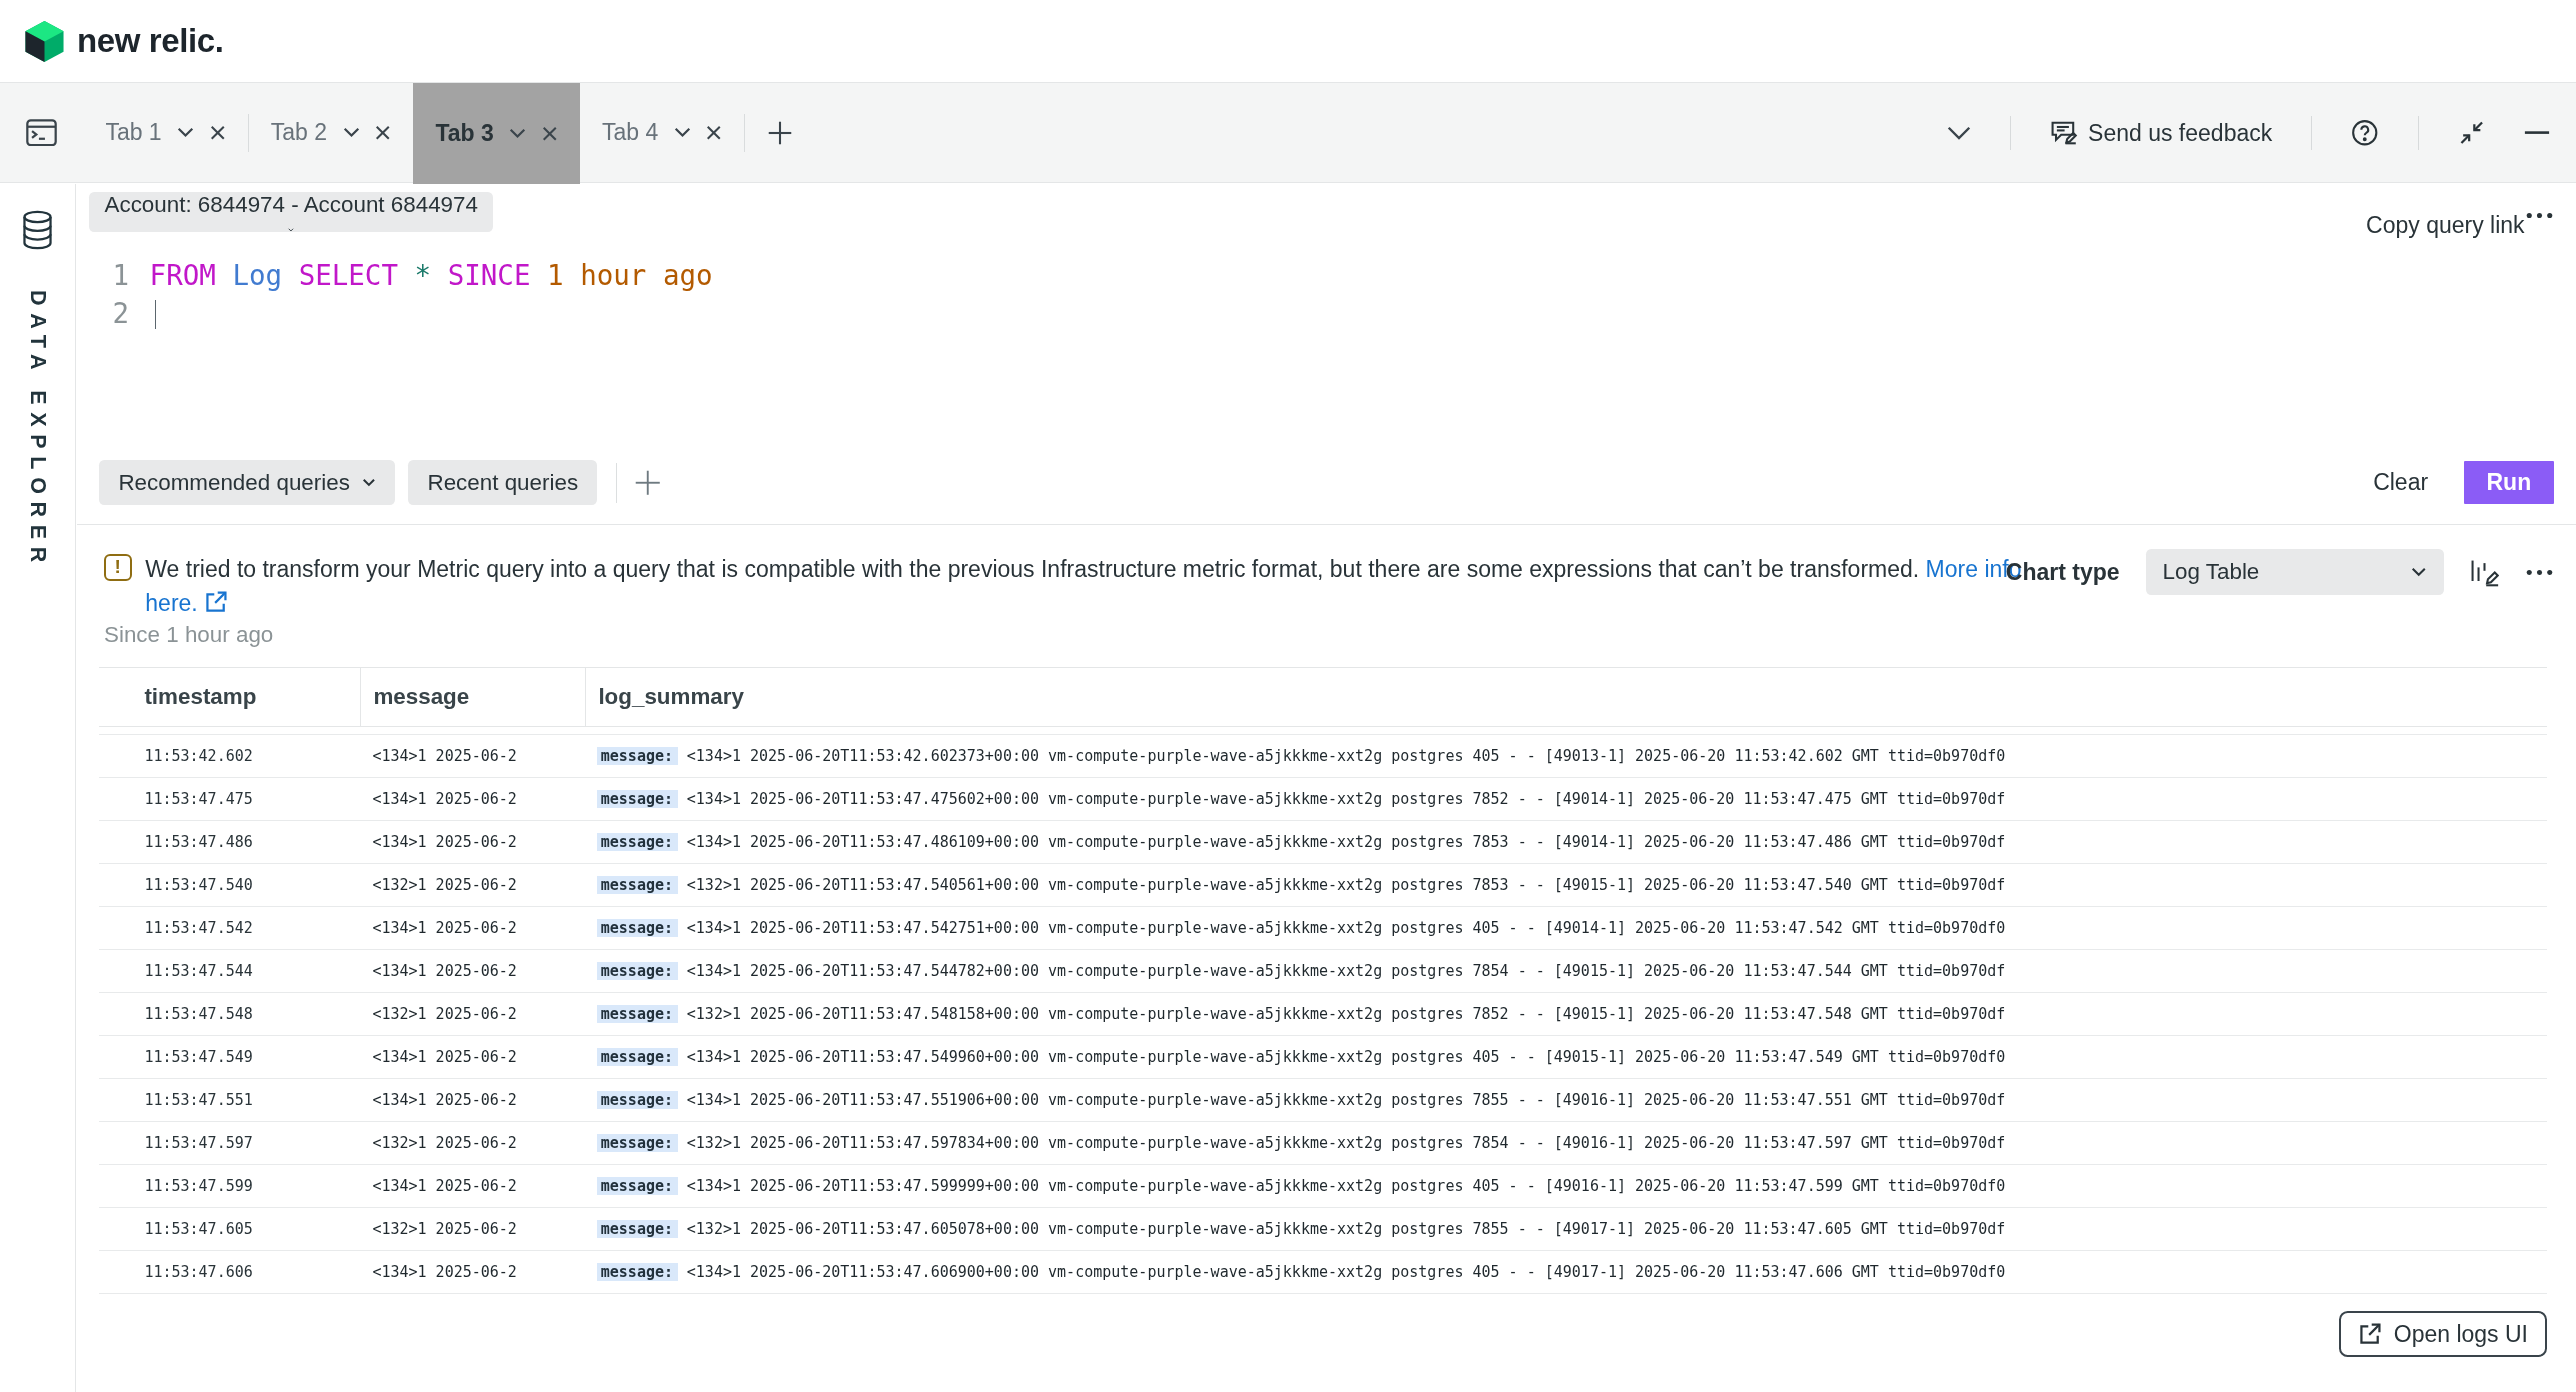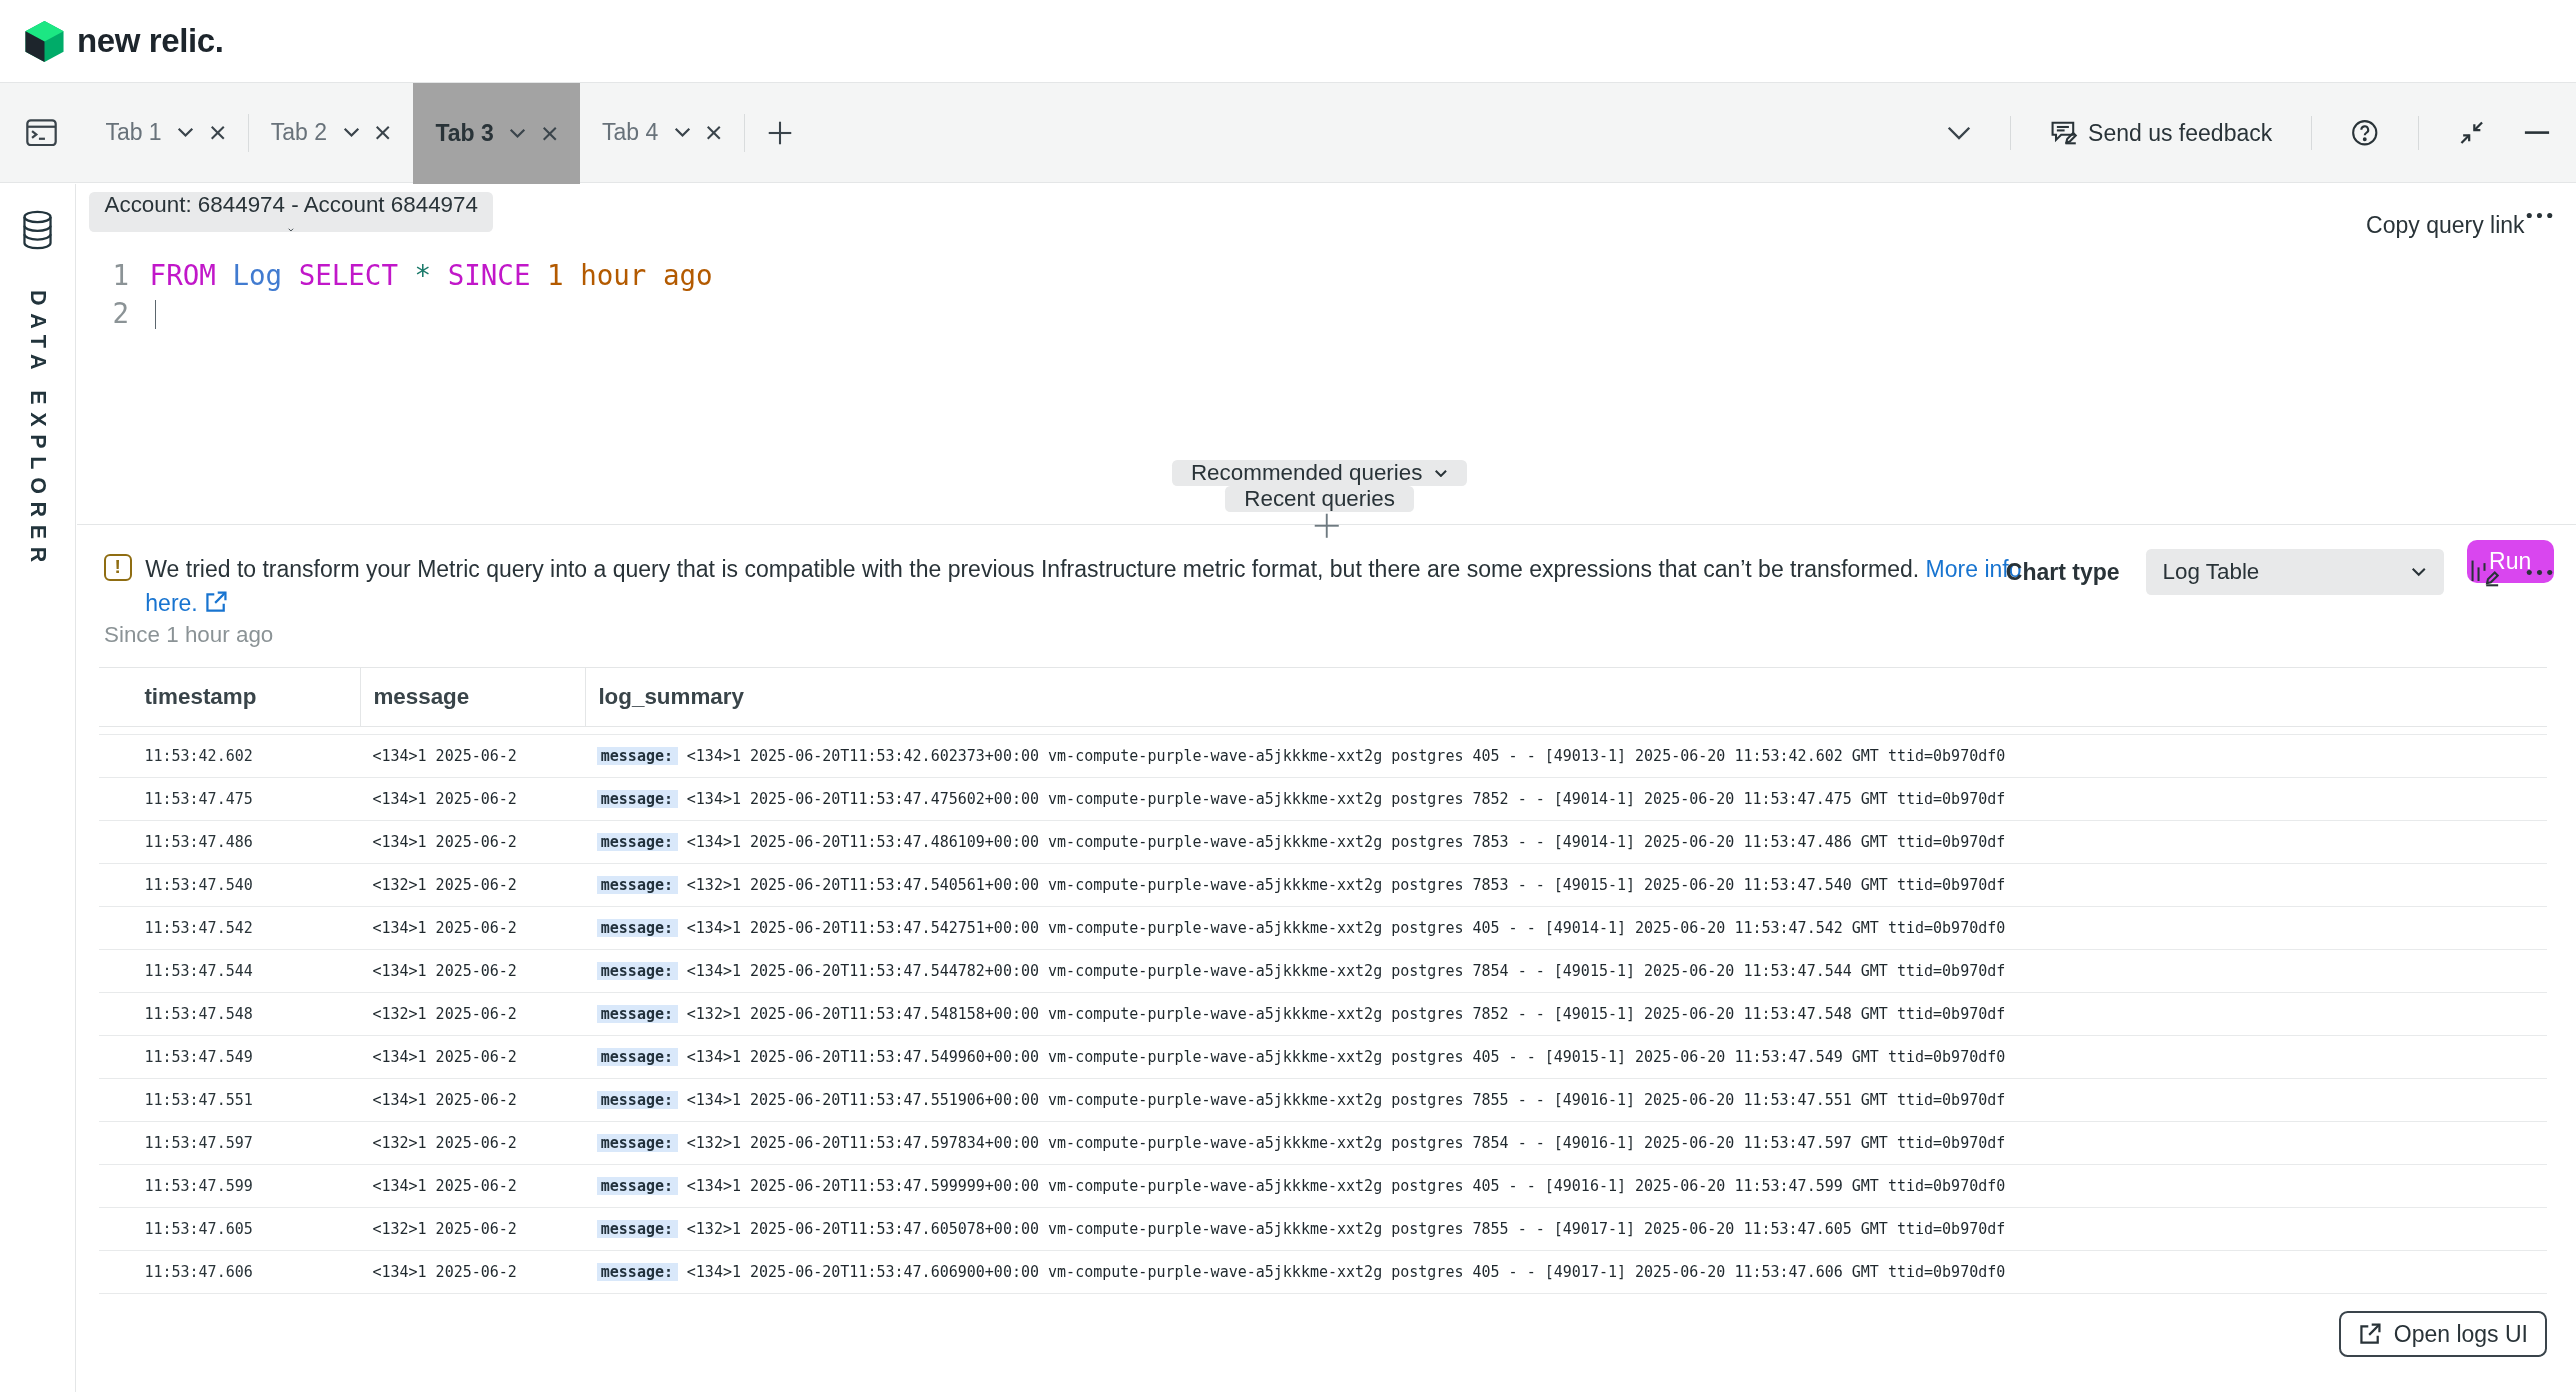--- a/index.html
+++ b/index.html
@@ -50,28 +50,28 @@
   .code { position:absolute; left:0; top:72px; }
   .code-line { display:flex; align-items:center; height:38px; font-size:27.5px; }
   .gutter { width:52px; text-align:right; color:#8b9396; flex:0 0 auto; }
   .code-text { margin-left:20.6px; white-space:pre; }
   .tok-kw { color:#c117c9; }
   .tok-ev { color:#417bd0; }
   .tok-star { color:#1b7a6a; }
   .tok-time { color:#b35a00; }
   .caret { display:inline-block; width:1.7px; height:29px; background:#5b666d; vertical-align:middle; margin-left:5.2px; }
 
-  .query-toolbar { position:absolute; left:22.4px; right:22.4px; bottom:19px; height:45px; display:flex; align-items:center;flex-direction:column; }
+  .query-toolbar { position:absolute; left:22.4px; right:22.4px; bottom:19px; height:45px; display:flex; align-items:center; }
   .qt-pill { height:45px; background:#e8e9ea; border-radius:5.2px; display:flex; align-items:center; gap:12px;
     padding:0 19px; font-size:22.4px; color:#293338; margin-right:13.8px; cursor:pointer; }
   .qt-sep { width:0.9px; height:40px; background:#dcdfe0; margin:0 17px 0 5.2px; }
   .qt-right { margin-left:auto; display:flex; align-items:center; gap:36px; }
   .btn-clear { font-size:23px; color:#293338; cursor:pointer; }
-  .btn-run { height:43px; background:#d946ef; color:#fff; font-size:23px; border:none; border-radius:10px;
-    padding:0 22.4px; cursor:pointer; font-family:"Liberation Sans", sans-serif; }
+  .btn-run { height:43px; background:#8b5cf6; color:#fff; font-size:23px; border:none; border-radius:1px;
+    padding:0 22.4px; cursor:pointer; font-family:"Liberation Sans", sans-serif;font-weight:bold; }
 
   
   .results { position:relative; width:100%; height:866px; }
   .warn-wrap { position:absolute; left:27px; top:27px; display:flex; gap:13.8px; }
   .warn-icon { width:27.5px; height:27.5px; border:2.6px solid #8f6d12; border-radius:6px; color:#8f6d12;
     font-weight:700; font-size:19px; display:flex; align-items:center; justify-content:center; flex:0 0 auto; margin-top:1.7px; }
   .warn-body { width:1901px; font-size:23px; line-height:34px; color:#293338; }
   .warn-link { color:#1874d0; cursor:pointer; }
   .since { position:absolute; left:27px; top:97px; font-size:22.4px; color:#8b9396; }
   .chart-controls { position:absolute; right:22.4px; top:24px; display:flex; align-items:center; gap:26px; }

